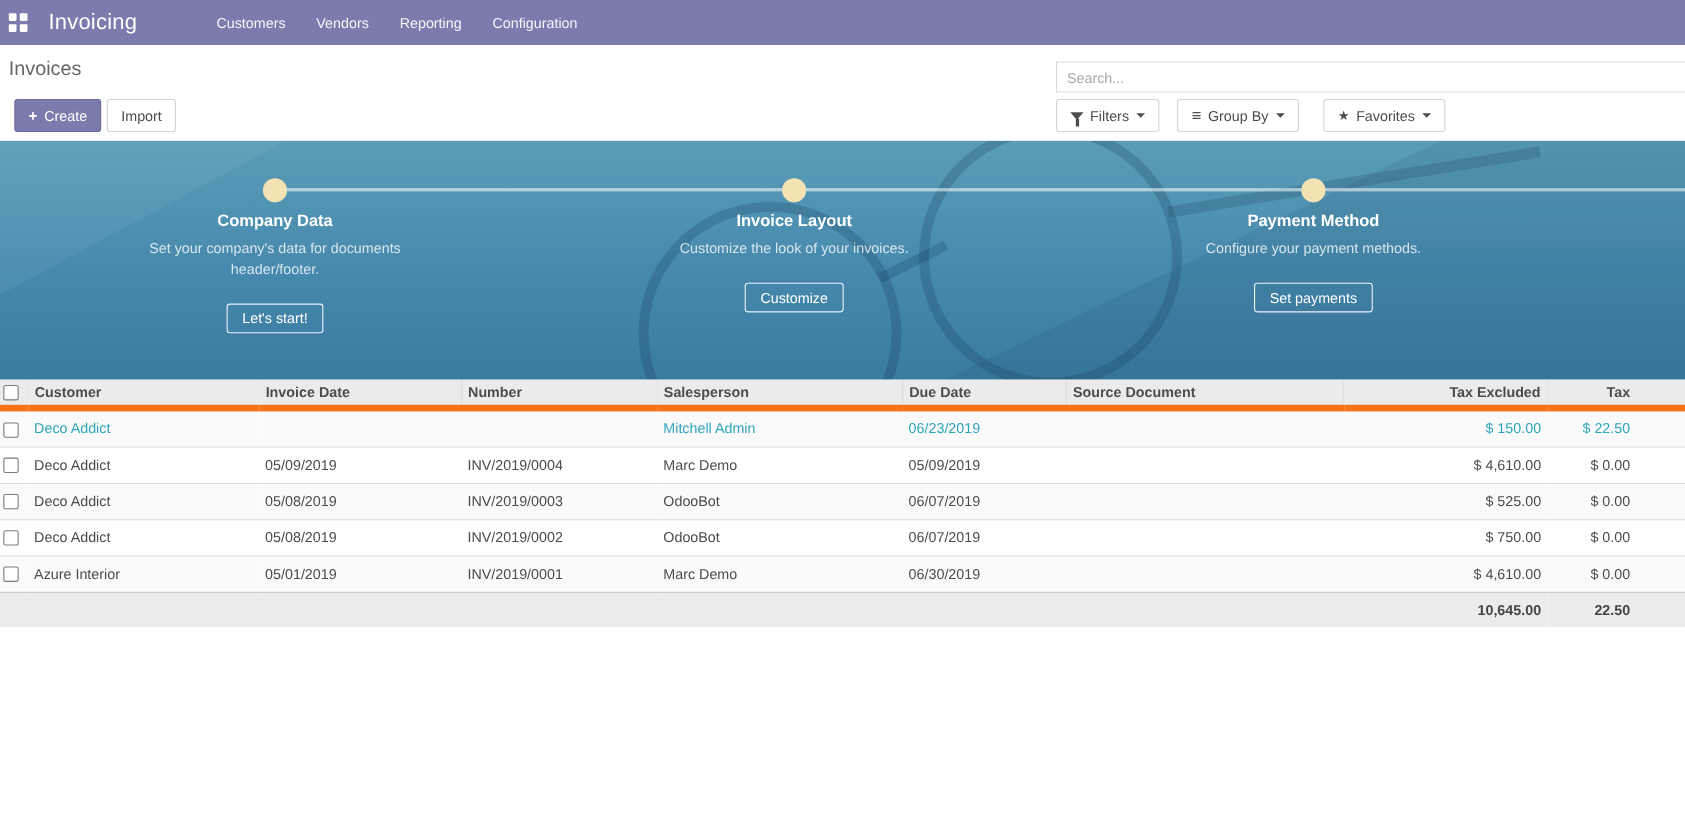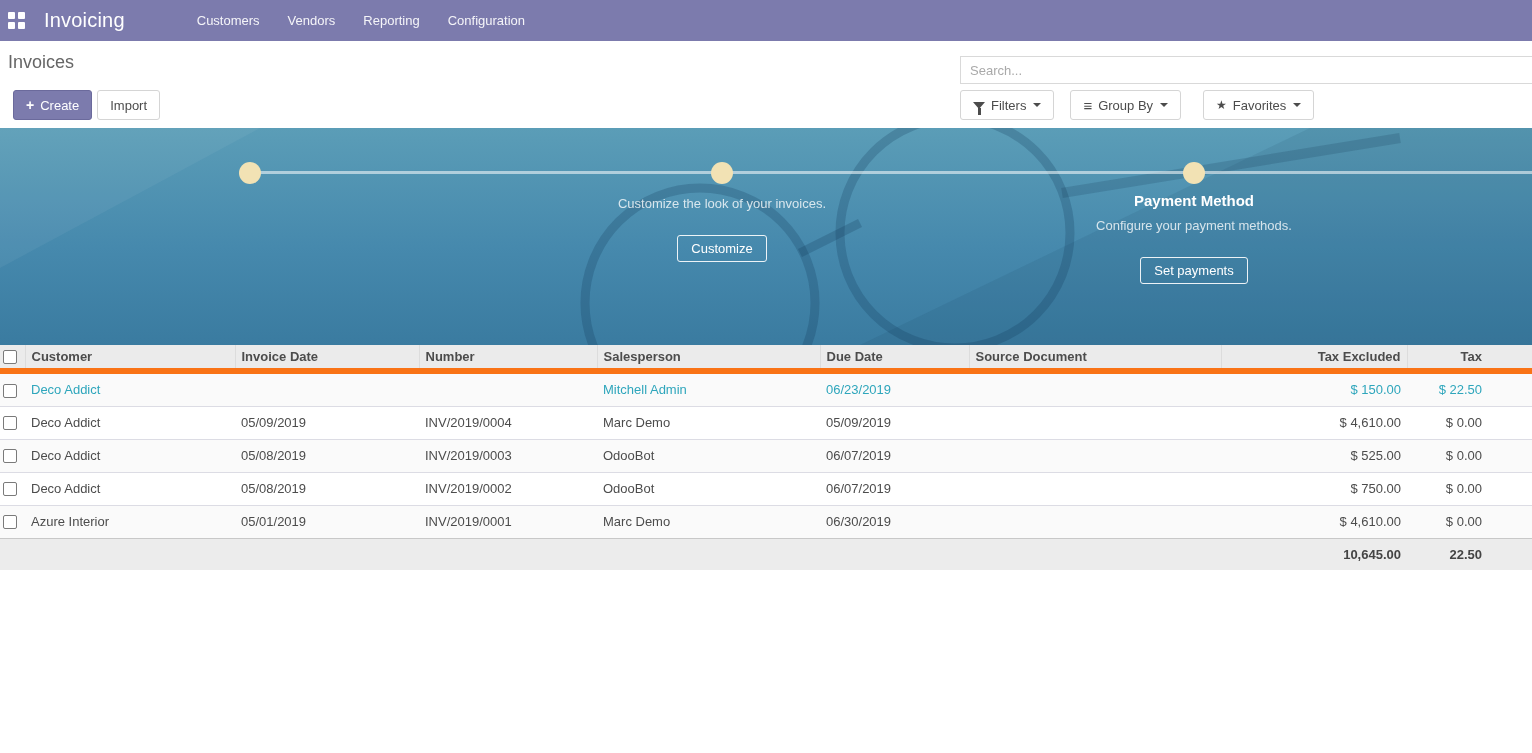--- a/index.html
+++ b/index.html
@@ -139,21 +139,27 @@
       <circle cx="955" cy="105" r="115" fill="none" stroke="rgba(15,50,80,0.22)" stroke-width="9"></circle>
       <line x1="800" y1="125" x2="860" y2="95" stroke="rgba(15,50,80,0.22)" stroke-width="9"></line>
       <line x1="1062" y1="65" x2="1400" y2="10" stroke="rgba(15,50,80,0.18)" stroke-width="10"></line>
     </svg>
 
     <div class="progress-line"></div>
     <div class="dot" style="left:239px;"></div>
     <div class="dot" style="left:711px;"></div>
     <div class="dot" style="left:1183px;"></div>
 
+    <div class="step" style="left:100px;">
+      <div class="title">Company Data</div>
+      <div class="desc">Set your company's data for documents header/footer.</div>
+      <button class="obtn">Let's start!</button>
+    </div>
     <div class="step" style="left:572px;">
+      <div class="title">Invoice Layout</div>
       <div class="desc">Customize the look of your invoices.</div>
       <button class="obtn">Customize</button>
     </div>
     <div class="step" style="left:1044px;">
       <div class="title">Payment Method</div>
       <div class="desc">Configure your payment methods.</div>
       <button class="obtn">Set payments</button>
     </div>
 
   </div>

